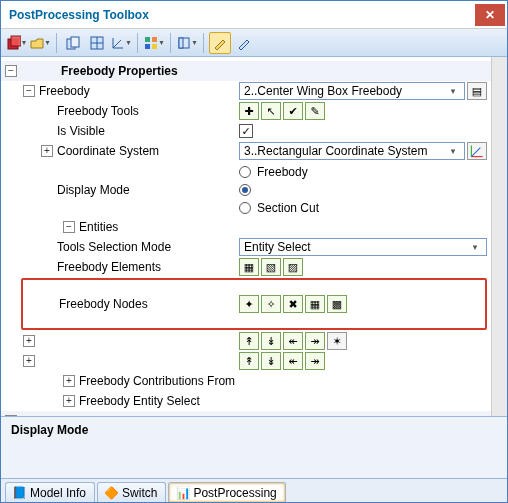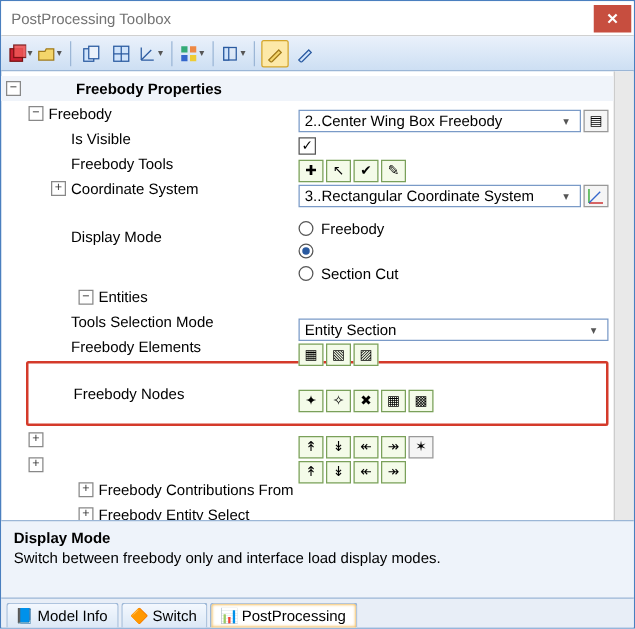--- a/index.html
+++ b/index.html
@@ -1,33 +1,33 @@
 <!DOCTYPE html>
 <html><head>
 <meta charset="utf-8">
 <style>
 * { box-sizing: border-box; font-family: "Segoe UI", Tahoma, sans-serif; font-size: 12px; }
 body { margin: 0; background: #fff; }
 .window { width: 508px; height: 503px; border: 1px solid #4a7fbf; display: flex; flex-direction: column; }
 .titlebar { height: 28px; background: #fff; display: flex; align-items: center; padding: 0 0 0 8px; border-bottom: 1px solid #d0d0d0; }
-.titlebar .title { flex: 1; color: #737373; }
+.titlebar .title { flex: 1; color: #0369a1; font-weight: bold; }
 .closebtn { width: 30px; height: 22px; background: #c74e3f; color: #fff; display: flex; align-items: center; justify-content: center; font-weight: bold; cursor: pointer; margin-right: 2px; }
 .toolbar { height: 28px; background: linear-gradient(#eaf1fb, #cddff3); border-bottom: 1px solid #9bb6d6; display: flex; align-items: center; padding: 0 4px; gap: 2px; }
 .tbicon { width: 22px; height: 22px; display: flex; align-items: center; justify-content: center; border: 1px solid transparent; border-radius: 2px; cursor: pointer; }
 .tbsep { width: 1px; height: 20px; background: #9bb6d6; margin: 0 3px; }
 .dropdown-arrow { font-size: 8px; color: #555; margin-left: 1px; }
 .content { flex: 1; display: flex; overflow: hidden; }
 .tree { flex: 1; overflow-y: auto; padding: 4px 0; }
 .scrollbar { width: 16px; background: #e9e9e9; border-left: 1px solid #ccc; }
 .row { display: flex; align-items: center; height: 20px; padding-right: 4px; }
 .expander { width: 12px; height: 12px; border: 1px solid #888; display: flex; align-items: center; justify-content: center; font-size: 10px; line-height: 1; margin: 0 4px; cursor: pointer; color: #333; background: #fff; }
 .noexp { width: 20px; }
 .labelcell { flex: 0 0 238px; display: flex; align-items: center; }
 .labelcell.full { flex: 1; padding-left: 40px; }
-.valuecell { flex: 1; display: flex; align-items: center; gap: 2px; margin-top: 11px; }
+.valuecell { flex: 1; display: flex; align-items: center; gap: 2px; }
 .bold { font-weight: bold; }
 .grouphead { background: #f0f4fa; }
 .select { flex: 1; height: 18px; border: 1px solid #7a9ac7; background: #fff; padding: 0 4px; display: flex; align-items: center; justify-content: space-between; cursor: pointer; }
 .select .arrow { width: 14px; text-align: center; color: #555; font-size: 9px; }
 .iconbtn { width: 20px; height: 18px; border: 1px solid #7aa05a; background: #f4fbe9; display: flex; align-items: center; justify-content: center; cursor: pointer; font-size: 11px; }
 .iconbtn.alt { border-color: #999; background: #f5f5f5; }
 .checkbox { width: 14px; height: 14px; border: 1px solid #555; display: flex; align-items: center; justify-content: center; font-size: 11px; cursor: pointer; background: #fff; }
 .radio { width: 12px; height: 12px; border: 1px solid #555; border-radius: 50%; display: flex; align-items: center; justify-content: center; margin-right: 6px; cursor: pointer; background: #fff; }
 .radio.checked::after { content: ""; width: 6px; height: 6px; background: #2a5aa0; border-radius: 50%; }
 .radiorow { display: flex; align-items: center; height: 18px; }
@@ -140,39 +140,39 @@
               <span class="arrow">▾</span>
             </div>
           <div class="iconbtn alt">▤</div>
         </div>
       </div>
 
       <div class="row">
         <div class="labelcell">
             <span class="indent2"></span>
             <span class="noexp"></span>
-            <span>Is Visible</span>
-          </div>
-        <div class="valuecell">
-            <div class="checkbox">✓</div>
-          </div>
-      </div>
-
-      <div class="row">
-        <div class="labelcell">
-            <span class="indent2"></span>
-            <span class="noexp"></span>
             <span>Freebody Tools</span>
           </div>
         <div class="valuecell">
           <div class="iconbtn">✚</div>
           <div class="iconbtn">↖</div>
           <div class="iconbtn">✔</div>
           <div class="iconbtn">✎</div>
         </div>
+      </div>
+
+      <div class="row">
+        <div class="labelcell">
+            <span class="indent2"></span>
+            <span class="noexp"></span>
+            <span>Is Visible</span>
+          </div>
+        <div class="valuecell">
+            <div class="checkbox">✓</div>
+          </div>
       </div>
 
       <div class="row">
         <div class="labelcell">
             <span class="indent2"></span>
             <div class="expander">+</div>
             <span>Coordinate System</span>
           </div>
         <div class="valuecell">
           <div class="select">
@@ -219,21 +219,21 @@
       </div>
 
       <div class="row">
         <div class="labelcell">
             <span class="indent2"></span>
             <span class="noexp"></span>
             <span>Tools Selection Mode</span>
           </div>
         <div class="valuecell">
             <div class="select">
-              <span>Entity Section</span>
+              <span>Entity Select</span>
               <span class="arrow">▾</span>
             </div>
           </div>
       </div>
 
       <div class="row">
         <div class="labelcell">
             <span class="indent2"></span>
             <span class="noexp"></span>
             <span>Freebody Elements</span>
@@ -308,21 +308,20 @@
         <div class="expander">+</div>
         <div class="labelcell full bold">View Properties</div>
       </div>
 
     </div>
     <div class="scrollbar"></div>
   </div>
 
   <div class="desc">
     <div class="title">Display Mode</div>
-    <div>Switch between freebody only and interface load display modes.</div>
   </div>
 
   <div class="tabs">
     <div class="tab">
         <span class="tabicon">📘</span>
         <span>Model Info</span>
       </div>
     <div class="tab">
         <span class="tabicon">🔶</span>
         <span>Switch</span>

